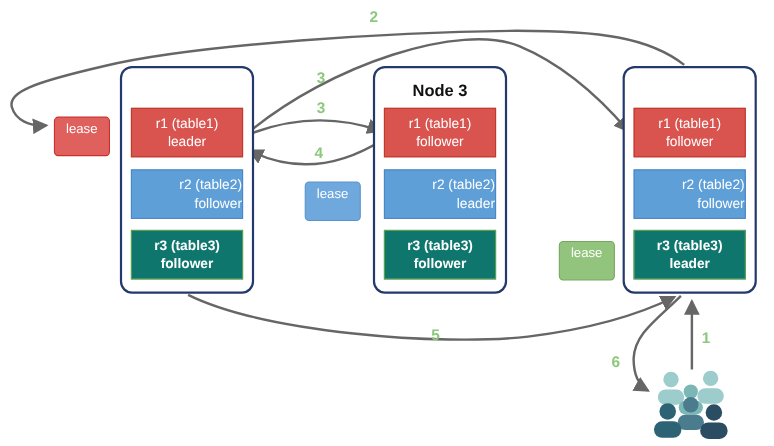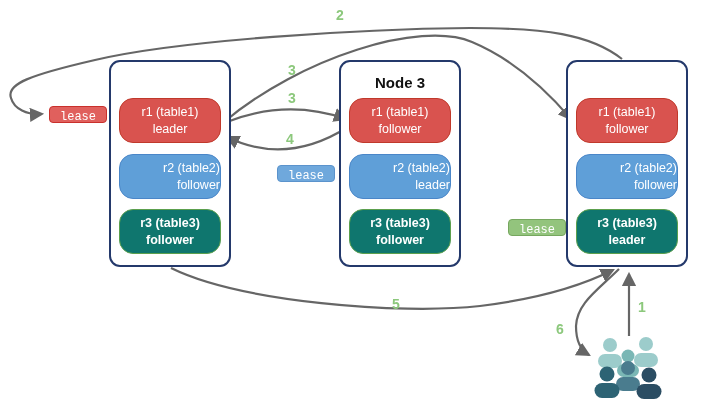--- a/index.html
+++ b/index.html
@@ -12,35 +12,34 @@
 
   .node{
     position:absolute;width:122px;height:207px;background:#ffffff;
     border:2px solid #24396b;border-radius:11px;box-sizing:border-box;
   }
   .node-title{
     position:absolute;left:0;top:12px;width:100%;text-align:center;
     font-size:15px;font-weight:bold;color:#111111;
   }
   .replica{
-    position:absolute;left:8px;width:102px;height:45px;border-radius:14px;
+    position:absolute;left:8px;width:102px;height:45px;border-radius:0;
     box-sizing:border-box;display:flex;flex-direction:column;align-items:center;
     justify-content:center;color:#ffffff;font-size:12.5px;line-height:1.3;
     text-align:center;
   }
   .rep-red  {background:#d9534f;border:1.5px solid #c0392b;}
   .rep-blue {background:#5f9fd8;border:1.5px solid #4a86c8;align-items:flex-end;}
   .rep-green{background:#0f766e;border:1.5px solid #5ca04e;font-weight:bold;}
   .r1{top:36px}.r2{top:92px}.r3{top:147px}
 
   .lease{
-    position:absolute;height:17px;line-height:20px;padding:0 10px;
+    position:absolute;height:36px;line-height:20px;padding:0 10px;
     border-radius:4px;color:#ffffff;font-size:12px;text-align:left;
     box-sizing:border-box;
-    font-family:Liberation Mono, monospace;
   }
   .lease-red  {background:#e0605d;border:1.5px solid #c9302c;}
   .lease-blue {background:#6fa8dc;border:1.5px solid #5b93cc;}
   .lease-green{background:#93c47d;border:1.5px solid #76a75f;}
 
   .num{
     position:absolute;font-size:14px;font-weight:bold;color:#8cc87c;
   }
   .users{position:absolute;left:594px;top:335px;}
 </style>

